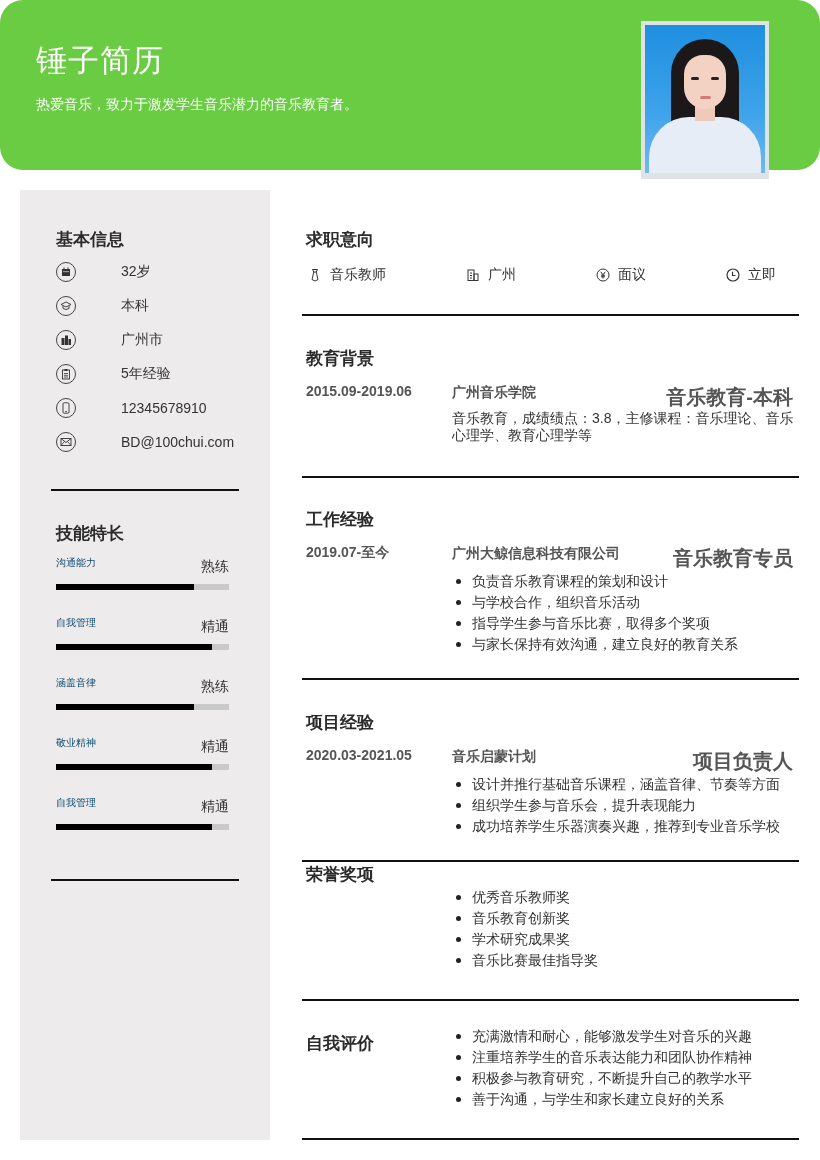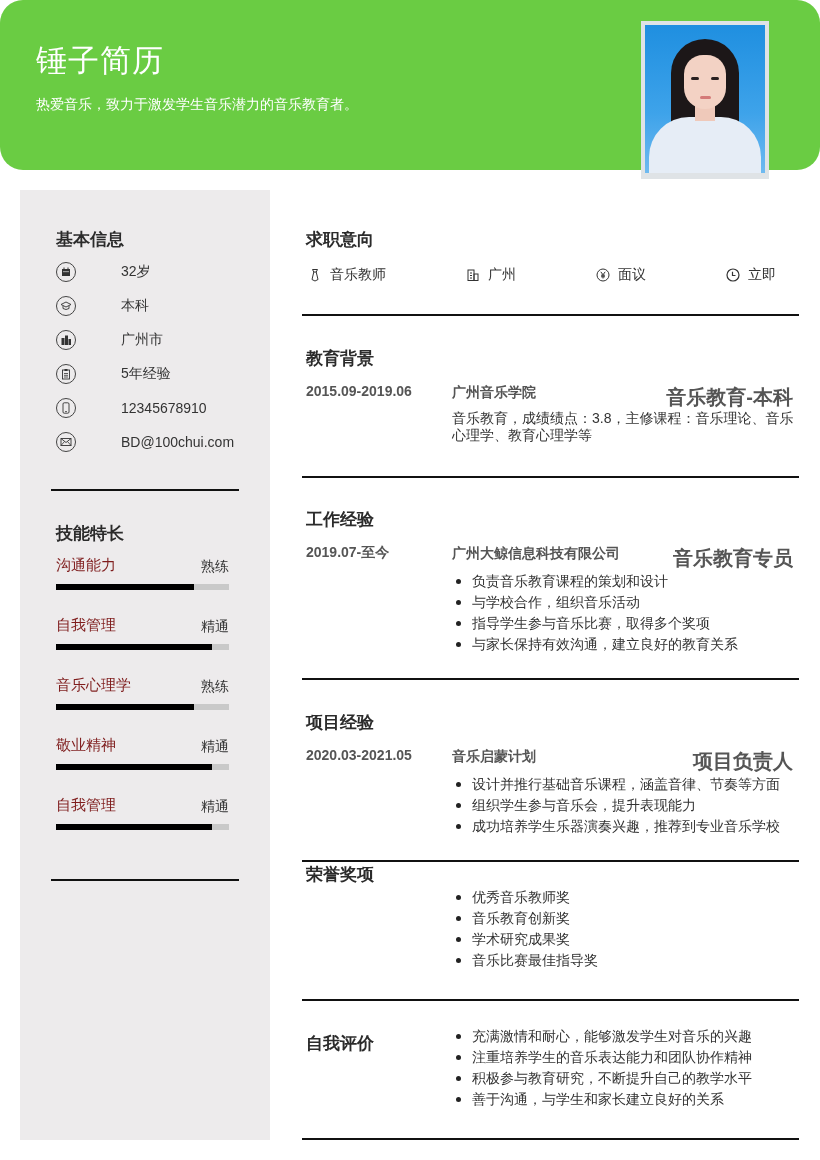--- a/index.html
+++ b/index.html
@@ -21,21 +21,21 @@
 
   .sidebar { position: absolute; left: 20px; top: 190px; width: 250px; height: 950px; background: #edebec; }
   .side-title { position: absolute; left: 36px; font-size: 17px; font-weight: bold; color: #2b2b2b; }
   .info-row { position: absolute; left: 36px; height: 22px; display: flex; align-items: center; gap: 35px; }
   .info-icon { width: 20px; height: 20px; border: 1.3px solid #444; border-radius: 50%; display: flex; align-items: center; justify-content: center; margin-right: 10px; }
   .info-icon svg { width: 12px; height: 12px; }
   .info-text { font-size: 14px; color: #333; }
   .side-divider { position: absolute; left: 31px; width: 188px; height: 1.5px; background: #111; }
 
   .skill { position: absolute; left: 36px; width: 173px; height: 40px; }
-  .skill-name { position: absolute; left: 0; top: 0; font-size: 15px; color: #7f1d1d; }
+  .skill-name { position: absolute; left: 0; top: 0; font-size: 10px; color: #0c4a6e; }
   .skill-level { position: absolute; right: 0; top: 2px; font-size: 14px; color: #333; }
   .skill-track { position: absolute; left: 0; top: 28px; width: 173px; height: 6px; background: #c9c9c9; }
   .skill-fill { height: 6px; background: #000; }
 
   .main { position: absolute; left: 302px; top: 0; width: 497px; }
   .sec-title { position: absolute; left: 4px; font-size: 17px; font-weight: bold; color: #2b2b2b; }
   .divider { position: absolute; left: 0; width: 497px; height: 1.5px; background: #111; }
 
   .intent-item { position: absolute; top: 266px; display: flex; align-items: center; font-size: 14px; color: #333; }
   .intent-item svg { width: 14px; height: 14px; margin-right: 8px; }
@@ -145,21 +145,21 @@
       </div>
   </div>
   <div class="skill" style="top:426px">
     <span class="skill-name">自我管理</span>
     <span class="skill-level">精通</span>
     <div class="skill-track">
         <div class="skill-fill" style="width:90%"></div>
       </div>
   </div>
   <div class="skill" style="top:486px">
-    <span class="skill-name">音乐心理学</span>
+    <span class="skill-name">涵盖音律</span>
     <span class="skill-level">熟练</span>
     <div class="skill-track">
         <div class="skill-fill" style="width:80%"></div>
       </div>
   </div>
   <div class="skill" style="top:546px">
     <span class="skill-name">敬业精神</span>
     <span class="skill-level">精通</span>
     <div class="skill-track">
         <div class="skill-fill" style="width:90%"></div>

